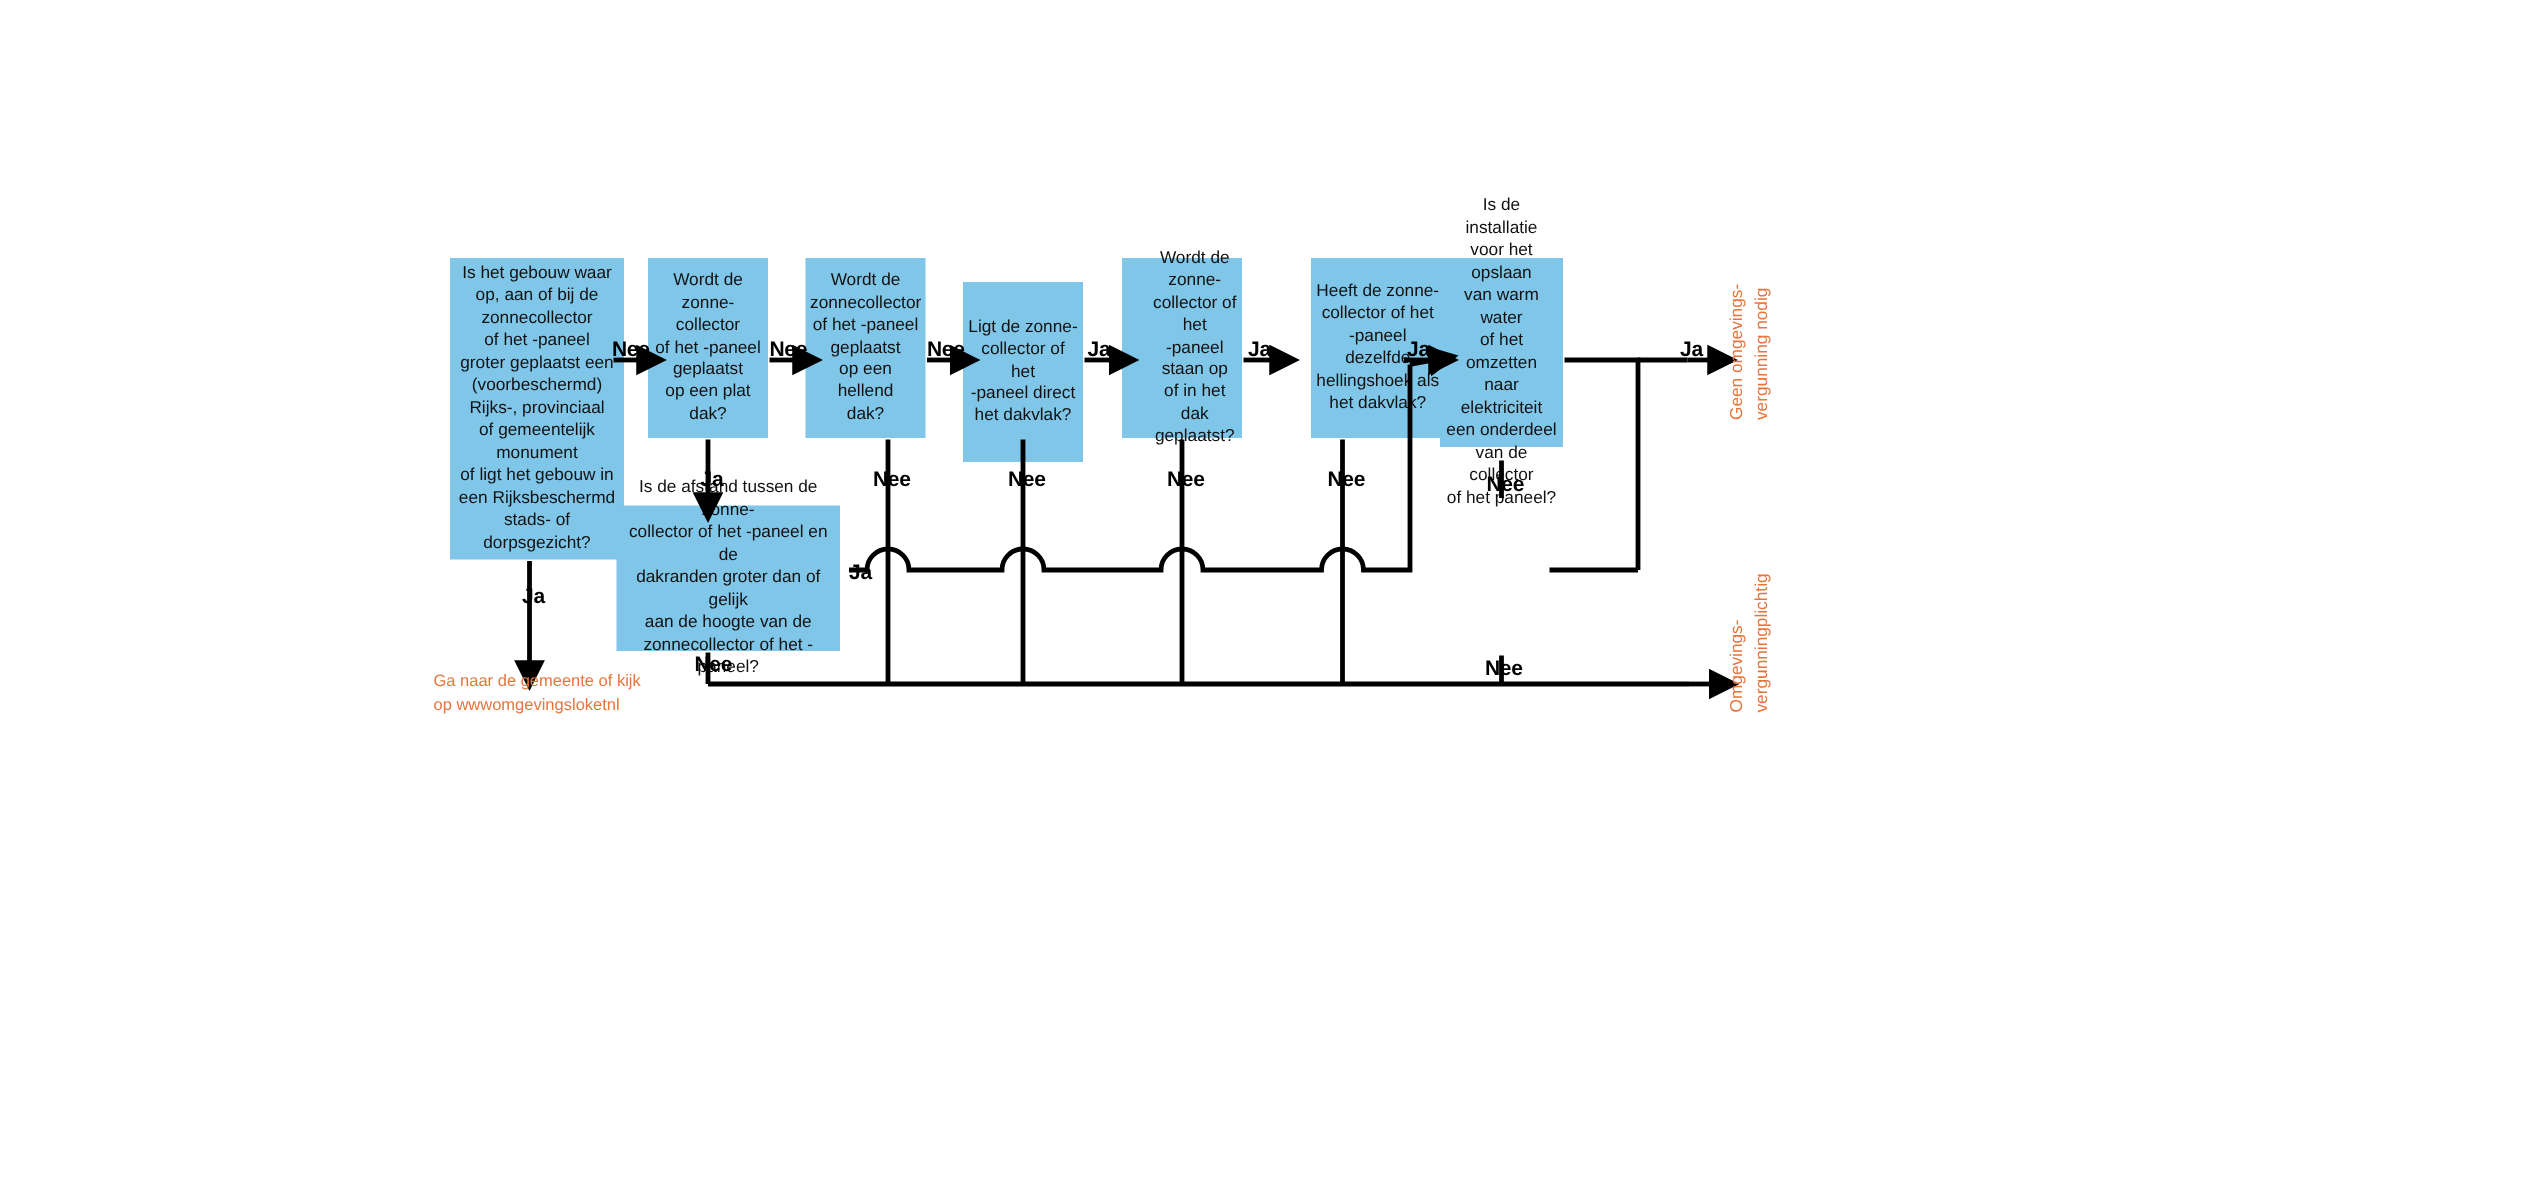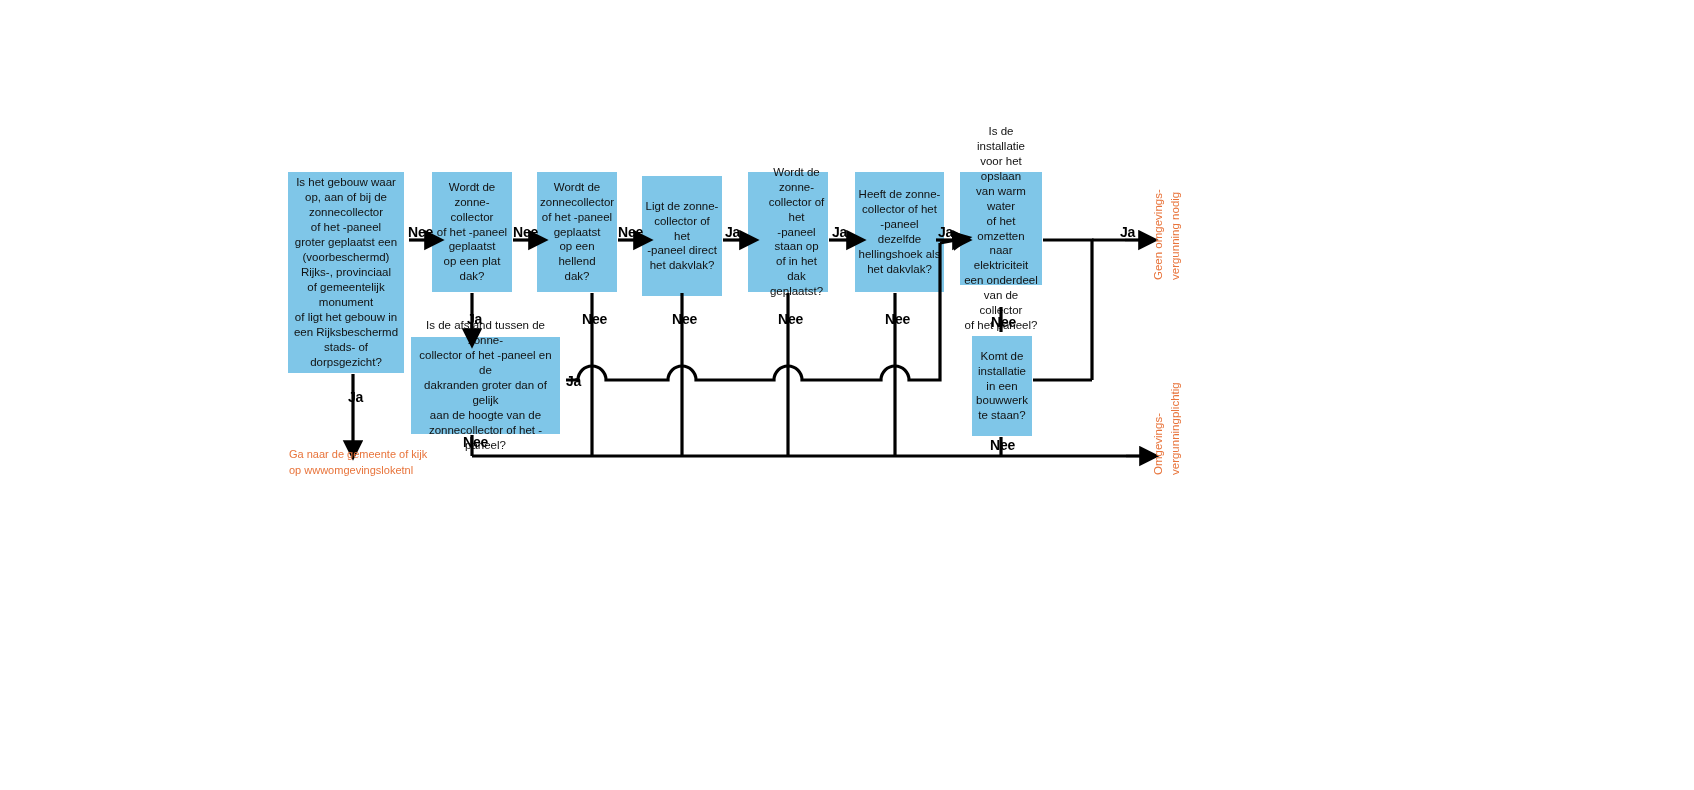--- a/index.html
+++ b/index.html
@@ -23,21 +23,21 @@
             transform:rotate(-90deg);}
 
   svg.ovl{position:absolute;left:0;top:0;width:1694px;height:790px;
           pointer-events:none;overflow:visible;}
 </style>
 </head>
 <body>
 
 <div id="stage">
 
-  <div class="box" style="left:288px;top:172px;width:116px;height:201px;justify-content:center;">
+  <div class="box" style="left:300px;top:172px;width:116px;height:201px;justify-content:center;">
     <span>
         <div>Is het gebouw waar</div>
         <div>op, aan of  bij de</div>
         <div>zonnecollector</div>
         <div>of het -paneel</div>
         <div>groter geplaatst een</div>
         <div>(voorbeschermd)</div>
         <div>Rijks-, provinciaal</div>
         <div>of gemeentelijk</div>
         <div>monument</div>
@@ -62,50 +62,50 @@
     <span>
         <div>Wordt  de</div>
         <div>zonnecollector</div>
         <div>of het -paneel</div>
         <div>geplaatst</div>
         <div>op een hellend</div>
         <div>dak?</div>
       </span>
   </div>
 
-  <div class="box" style="left:642px;top:176px;width:80px;height:120px;">
+  <div class="box" style="left:642px;top:188px;width:80px;height:120px;">
     <span>
         <div>Ligt de zonne-</div>
         <div>collector of het</div>
         <div>-paneel direct</div>
         <div>het dakvlak?</div>
       </span>
   </div>
 
   <div class="box" style="left:748px;top:172px;width:80px;height:120px;padding-left:20px;">
     <span>
         <div>Wordt de zonne-</div>
         <div>collector of het</div>
         <div>-paneel staan op</div>
         <div>of in het dak</div>
         <div>geplaatst?</div>
       </span>
   </div>
 
-  <div class="box" style="left:855px;top:172px;width:89px;height:120px;">
+  <div class="box" style="left:874px;top:172px;width:89px;height:120px;">
     <span>
         <div>Heeft de zonne-</div>
         <div>collector of het</div>
         <div>-paneel dezelfde</div>
         <div>hellingshoek als</div>
         <div>het dakvlak?</div>
       </span>
   </div>
 
-  <div class="box" style="left:960px;top:172px;width:82px;height:113px;">
+  <div class="box" style="left:960px;top:172px;width:82px;height:126px;">
     <span>
         <div>Is de installatie</div>
         <div>voor het opslaan</div>
         <div>van warm water</div>
         <div>of het omzetten</div>
         <div>naar elektriciteit</div>
         <div>een onderdeel</div>
         <div>van de collector</div>
         <div>of het paneel?</div>
       </span>
@@ -114,29 +114,20 @@
   <div class="box" style="left:411px;top:337px;width:149px;height:97px;">
     <span>
         <div>Is de afstand tussen de zonne-</div>
         <div>collector of het -paneel en de</div>
         <div>dakranden groter dan of gelijk</div>
         <div>aan de hoogte van de</div>
         <div>zonnecollector of het -paneel?</div>
       </span>
   </div>
 
-  <div class="box" style="left:972px;top:336px;width:60px;height:100px;">
-    <span>
-        <div>Komt de</div>
-        <div>installatie</div>
-        <div>in een</div>
-        <div>bouwwerk</div>
-        <div>te staan?</div>
-      </span>
-  </div>
 
   <svg class="ovl" viewBox="0 0 1694 790">
     <defs>
       <marker id="ah" markerWidth="7" markerHeight="7" refX="1.2" refY="3.2" orient="auto" markerUnits="strokeWidth">
         <path d="M0,0 L6.4,3.2 L0,6.4 z" fill="#000"></path>
       </marker>
     </defs>
     <g stroke="#000" stroke-width="3.2" fill="none">
 
       <line x1="409" y1="240" x2="428" y2="240" marker-end="url(#ah)"></line>

